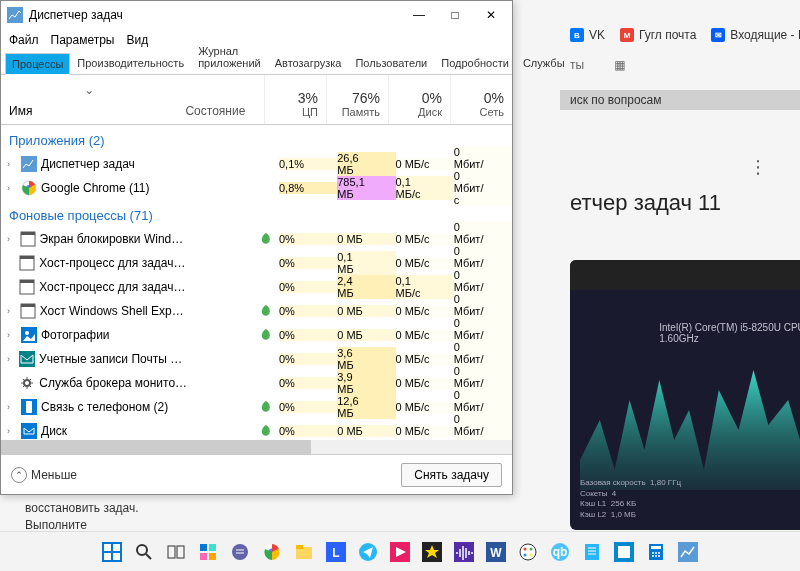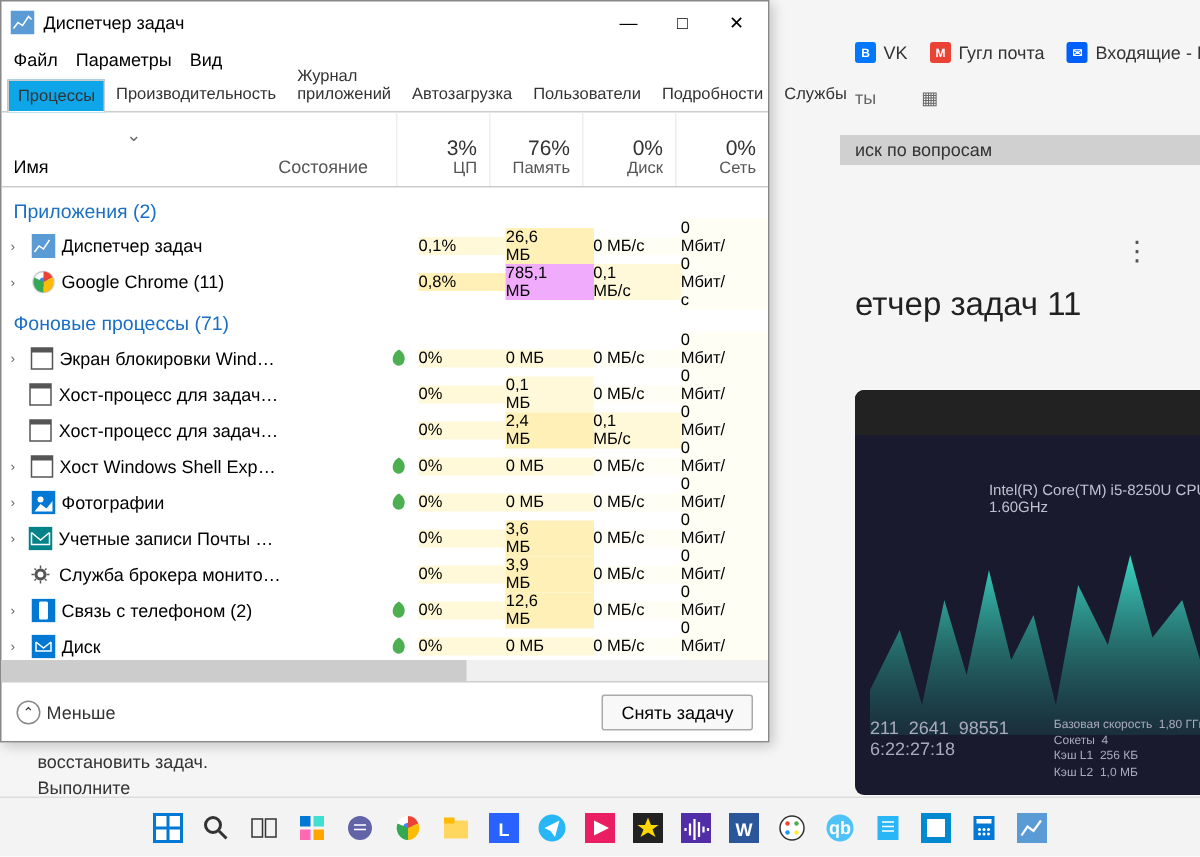--- a/index.html
+++ b/index.html
@@ -94,24 +94,20 @@
         <defs>
             <linearGradient id="g1" x1="0" y1="0" x2="0" y2="1">
               <stop offset="0" stop-color="#3dd6c4"></stop>
               <stop offset="1" stop-color="#1a5f5a" stop-opacity=".3"></stop>
             </linearGradient>
           </defs>
         <path d="M0,120 L20,80 L35,130 L50,60 L65,110 L80,40 L95,100 L110,70 L125,130 L140,50 L160,90 L175,30 L190,85 L210,60 L225,110 L245,45 L260,95 L280,30 L300,80 L320,55 L340,90 L340,150 L0,150 Z" fill="url(#g1)"></path>
       </svg>
     </div>
     <div class="bg-stats">
-      <div>
-          <div>211&nbsp;&nbsp;2641&nbsp;&nbsp;98551</div>
-          <div>6:22:27:18</div>
-        </div>
       <div style="font-size:8px;line-height:1.3">Базовая скорость&nbsp;&nbsp;1,80 ГГц<br>Сокеты&nbsp;&nbsp;4<br>Кэш L1&nbsp;&nbsp;256 КБ<br>Кэш L2&nbsp;&nbsp;1,0 МБ</div>
     </div>
   </div>
   <div class="bg-bottom-txt">
     <div>восстановить задач.</div>
       <div>Выполните</div>
   </div>
 </div>
 
 <div class="tm">

